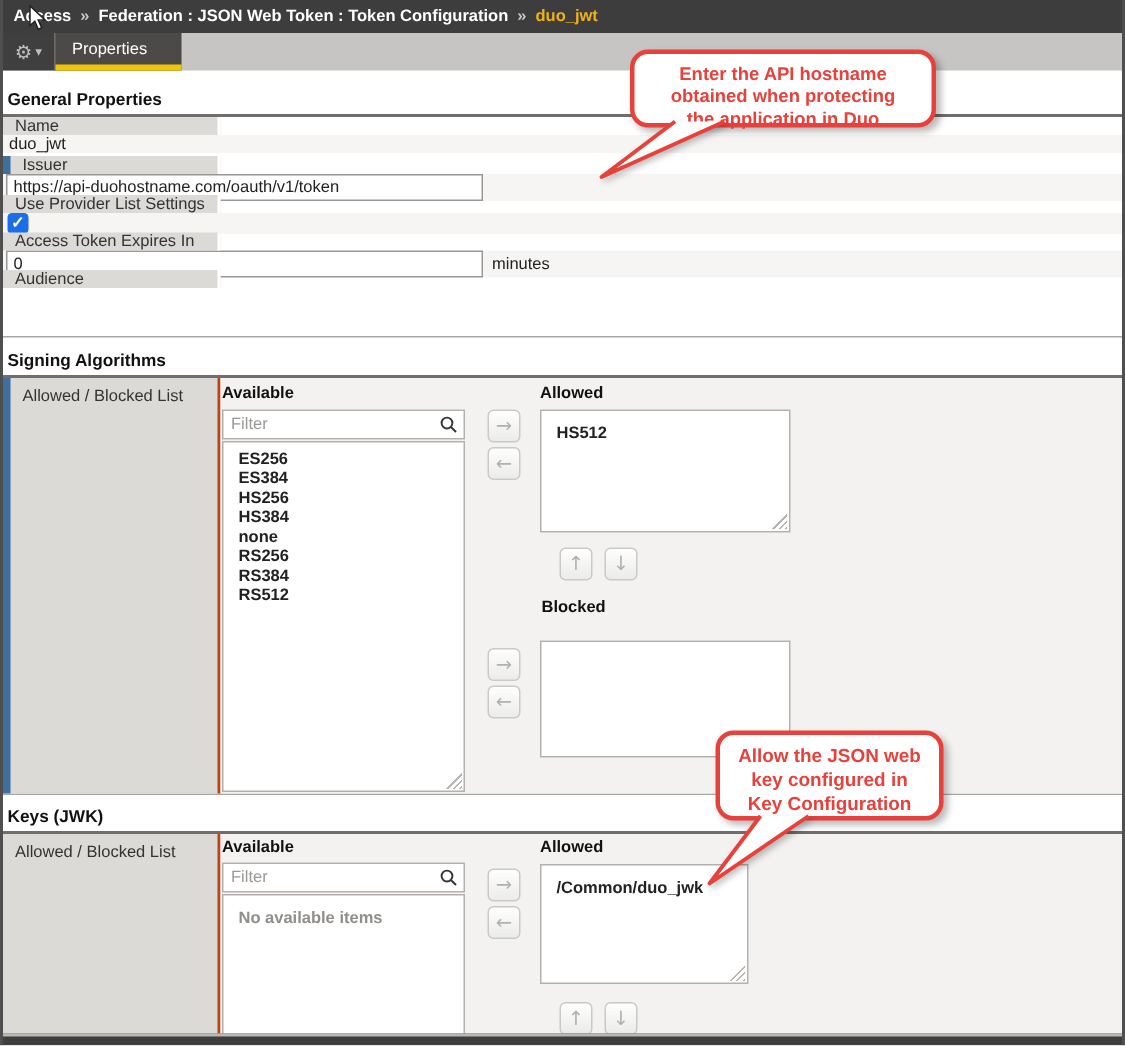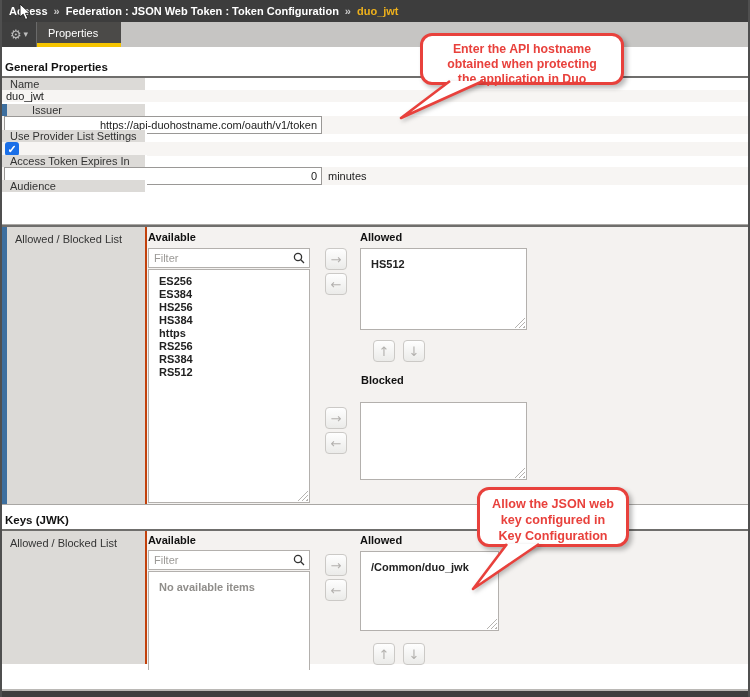--- a/index.html
+++ b/index.html
@@ -30,27 +30,27 @@
   .t1 { margin-top:14px; margin-bottom:3px; }
   .t2 { margin-top:10px; margin-bottom:3px; }
   .t3 { margin-top:9px;  margin-bottom:3px; }
   .section-rule { height:2px; background:#6f6e6c; }
 
   
   .gp-row { display:flex; width:100%; border-bottom:2px solid #fff;flex-direction:column; }
   .gp-row.last { border-bottom:1px solid #a9a7a4; }
   .gp-label { position:relative; width:145px; min-width:145px; background:#dcdad7; color:#333;
               display:flex; align-items:center; padding-left:8px; border-right:2px solid #fff; }
-  .gp-label.flagged { padding-left:30px; }
+  .gp-label.flagged { padding-left:13px; }
   .gp-label.flagged::before { content:''; position:absolute; left:0; top:0; bottom:0; width:5px; background:#3d6f9f; }
   .gp-value { flex:1; background:#f7f5f3; display:flex; align-items:center; padding-left:2px; }
   .h26 { height:26px; } .h25 { height:25px; } .h45 { height:45px; }
   .plain-value { padding-left:2px; }
   input.text-field { width:318px; height:18px; border:1px solid #9a9896; background:#fff; font-family:"Liberation Sans",sans-serif;
-                     font-size:11px; padding:0 4px; color:#222;text-align:right; }
+                     font-size:11px; padding:0 4px; color:#222; }
   .unit-label { margin-left:6px; color:#222; }
   .checkbox { width:14px; height:14px; background:#1a6fe8; border-radius:3px; display:flex; align-items:center;
               justify-content:center; cursor:pointer; margin-left:1px; }
   .checkbox .check-glyph { color:#fff; font-size:11px; line-height:1; font-weight:bold; }
   .audience-stack { display:flex; flex-direction:column; gap:3px; padding:4px 0; }
   .mini-listbox { width:159px; height:17px; background:#fff; border:1px solid #9a9896; }
   .audience-add-row { display:flex; align-items:center; gap:5px; }
   input.audience-input { width:126px; height:16px; border:1px solid #9a9896; font-family:"Liberation Sans",sans-serif; font-size:11px; padding:0 3px; }
   .add-button { height:17px; padding:0 8px; background:#fcfcfb; border:1px solid #9a9896; border-radius:3px;
                 font-family:"Liberation Sans",sans-serif; font-size:11px; color:#222; cursor:pointer; }
@@ -144,20 +144,21 @@
     <div class="gp-value">
       <input class="text-field" type="text" value="0" style="">
       <span class="unit-label">minutes</span>
     </div>
   </div>
 
   <div class="gp-row h45 last">
     <div class="gp-label">Audience</div>
   </div>
 
+  <div class="section-title t2">Signing Algorithms</div>
   <div class="section-rule"></div>
 
   <div class="section-row" style="height:278px;">
     <div class="section-label flagged">Allowed / Blocked List</div>
     <div class="dl-area">
 
       <div style="position:absolute; left:1px; top:4px;">
         <div class="col-title">Available</div>
         <div class="filter-wrap" style="margin-top:5px;">
           <input class="filter-input" type="text" placeholder="Filter" style="">
@@ -165,21 +166,21 @@
             <circle cx="5" cy="5" r="3.6" fill="none" stroke="#333" stroke-width="1.3"></circle>
             <line x1="7.8" y1="7.8" x2="11" y2="11" stroke="#333" stroke-width="1.3"></line>
           </svg>
         </div>
         <div class="listbox avail-pad" style="width:162px; height:234px; margin-top:1px;">
           <div class="resize-handle"></div>
         <div class="list-item">ES256</div>
             <div class="list-item">ES384</div>
             <div class="list-item">HS256</div>
             <div class="list-item">HS384</div>
-            <div class="list-item">https</div>
+            <div class="list-item">none</div>
             <div class="list-item">RS256</div>
             <div class="list-item">RS384</div>
             <div class="list-item">RS512</div>
           </div>
       </div>
 
       <button class="arrow-btn" style="left:178px; top:21px;">
           <span>→</span>
         </button>
       <button class="arrow-btn" style="left:178px; top:46px;">

